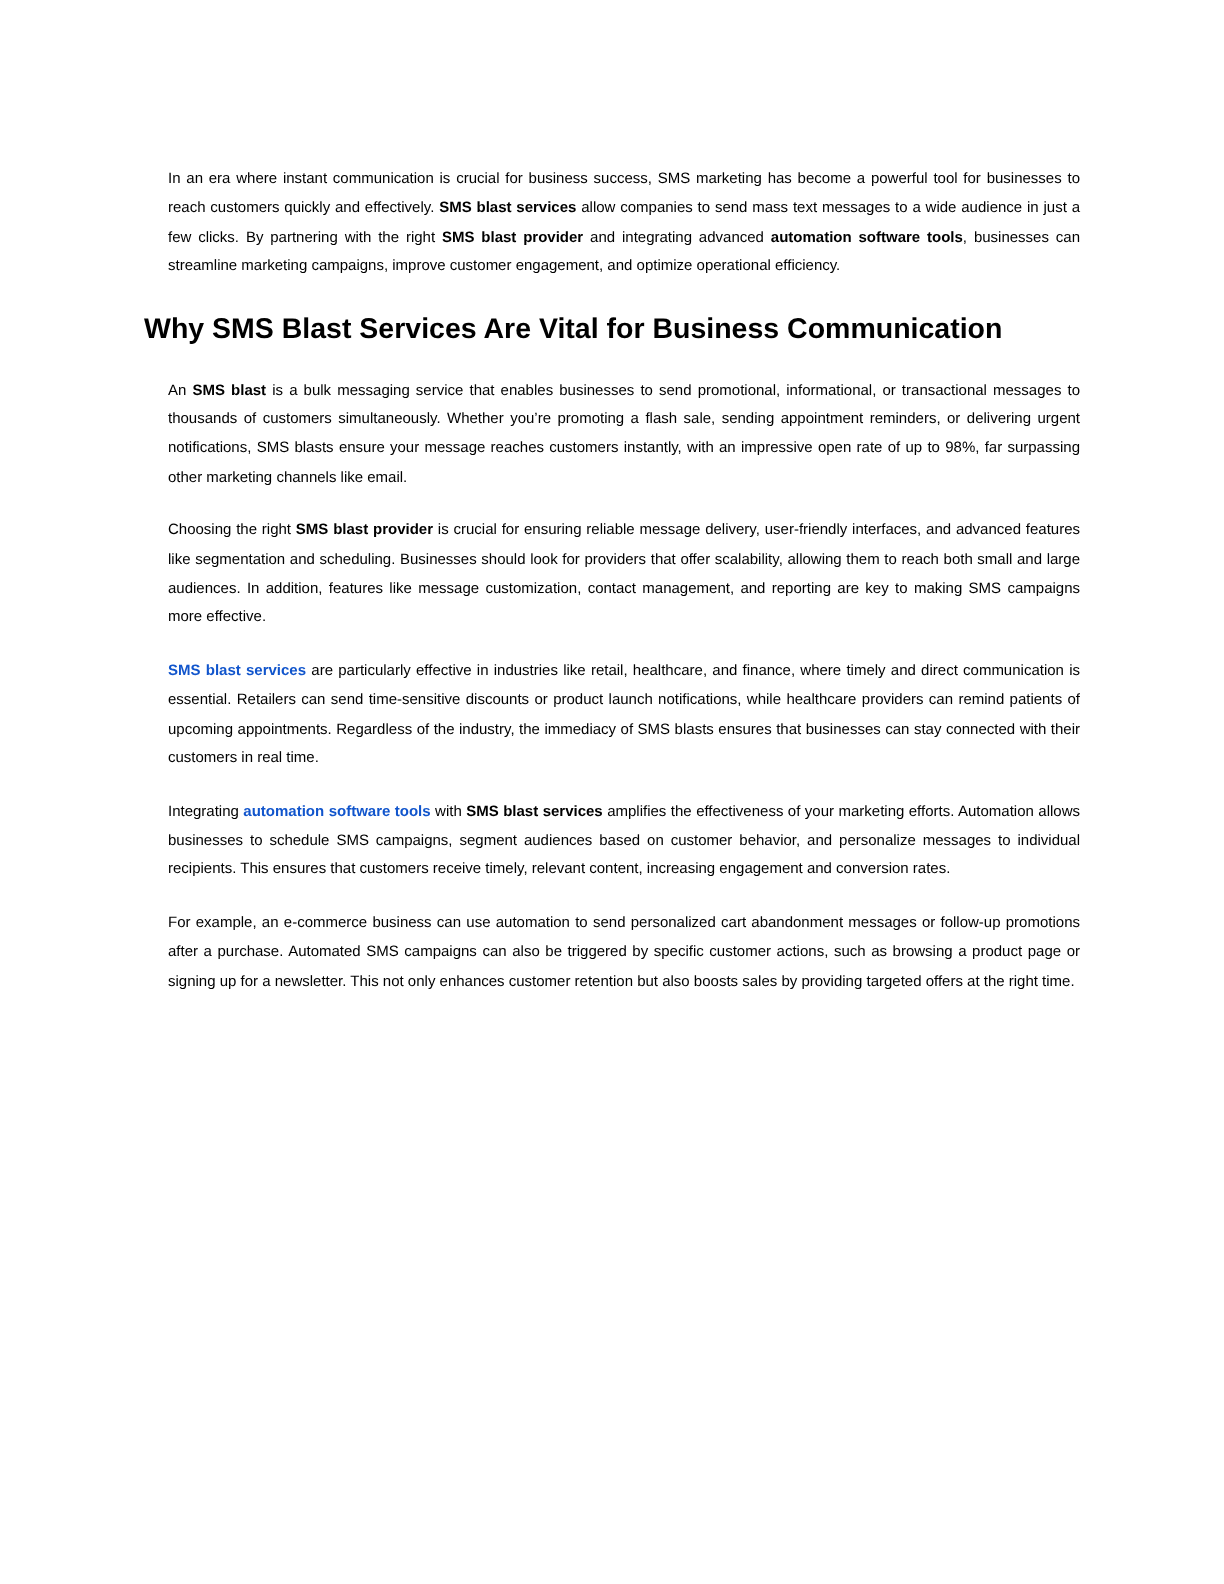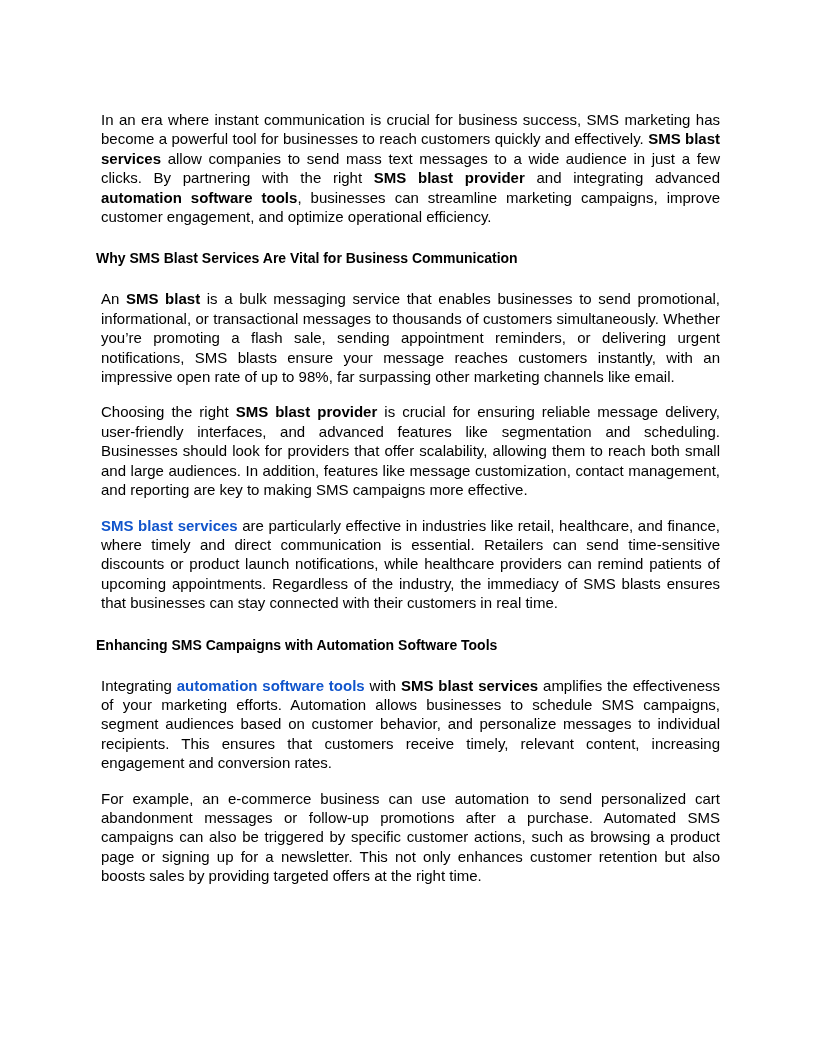--- a/index.html
+++ b/index.html
@@ -6,41 +6,40 @@
   body { width: 816px; height: 1056px; position: relative; overflow: hidden; }
   .page {
     position: absolute; left: 96px; top: 110px; width: 624px;
     font-family: "Liberation Sans", sans-serif; color: #000;
   }
   .title {
     font-size: 22.5px; line-height: 32px; text-align: center; font-weight: normal;
     margin: 0 0 22px 0; letter-spacing: -0.1px;
   }
   .p {
-    font-size: 15px; line-height: 19.4px; text-align: justify; margin: 0 0 16px 5px;
+    font-size: 10px; line-height: 19.4px; text-align: justify; margin: 0 0 16px 16px;
   }
   .h2 {
-    font-size: 14px; line-height: 22px; font-weight: bold; margin: 21px 0 20px 0;
+    font-size: 19px; line-height: 22px; font-weight: bold; margin: 21px 0 20px 0;
   }
   b { font-weight: bold; }
   a.link { color: #1155cc; font-weight: bold; text-decoration: none; }
 </style>
 </head>
 <body>
 
 <div class="page">
 
   <p class="p"><span>In an era where instant communication is crucial for business success, SMS marketing has become a powerful tool for businesses to reach customers quickly and effectively. </span><b>SMS blast services</b><span> allow companies to send mass text messages to a wide audience in just a few clicks. By partnering with the right </span><b>SMS blast provider</b><span> and integrating advanced </span><b>automation software tools</b><span>, businesses can streamline marketing campaigns, improve customer engagement, and optimize operational efficiency.</span></p>
 
   <h2 class="h2">Why SMS Blast Services Are Vital for Business Communication</h2>
 
   <p class="p"><span>An </span><b>SMS blast</b><span> is a bulk messaging service that enables businesses to send promotional, informational, or transactional messages to thousands of customers simultaneously. Whether you’re promoting a flash sale, sending appointment reminders, or delivering urgent notifications, SMS blasts ensure your message reaches customers instantly, with an impressive open rate of up to 98%, far surpassing other marketing channels like email.</span></p>
 
   <p class="p"><span>Choosing the right </span><b>SMS blast provider</b><span> is crucial for ensuring reliable message delivery, user-friendly interfaces, and advanced features like segmentation and scheduling. Businesses should look for providers that offer scalability, allowing them to reach both small and large audiences. In addition, features like message customization, contact management, and reporting are key to making SMS campaigns more effective.</span></p>
 
   <p class="p"><a class="link" href="#">SMS blast services</a><span> are particularly effective in industries like retail, healthcare, and finance, where timely and direct communication is essential. Retailers can send time-sensitive discounts or product launch notifications, while healthcare providers can remind patients of upcoming appointments. Regardless of the industry, the immediacy of SMS blasts ensures that businesses can stay connected with their customers in real time.</span></p>
 
-  <h2 class="h2">Enhancing SMS Campaigns with Automation Software Tools</h2>
 
   <p class="p"><span>Integrating </span><a class="link" href="#">automation software tools</a><span> with </span><b>SMS blast services</b><span> amplifies the effectiveness of your marketing efforts. Automation allows businesses to schedule SMS campaigns, segment audiences based on customer behavior, and personalize messages to individual recipients. This ensures that customers receive timely, relevant content, increasing engagement and conversion rates.</span></p>
 
   <p class="p"><span>For example, an e-commerce business can use automation to send personalized cart abandonment messages or follow-up promotions after a purchase. Automated SMS campaigns can also be triggered by specific customer actions, such as browsing a product page or signing up for a newsletter. This not only enhances customer retention but also boosts sales by providing targeted offers at the right time.</span></p>
 </div>
 
 </body></html>

